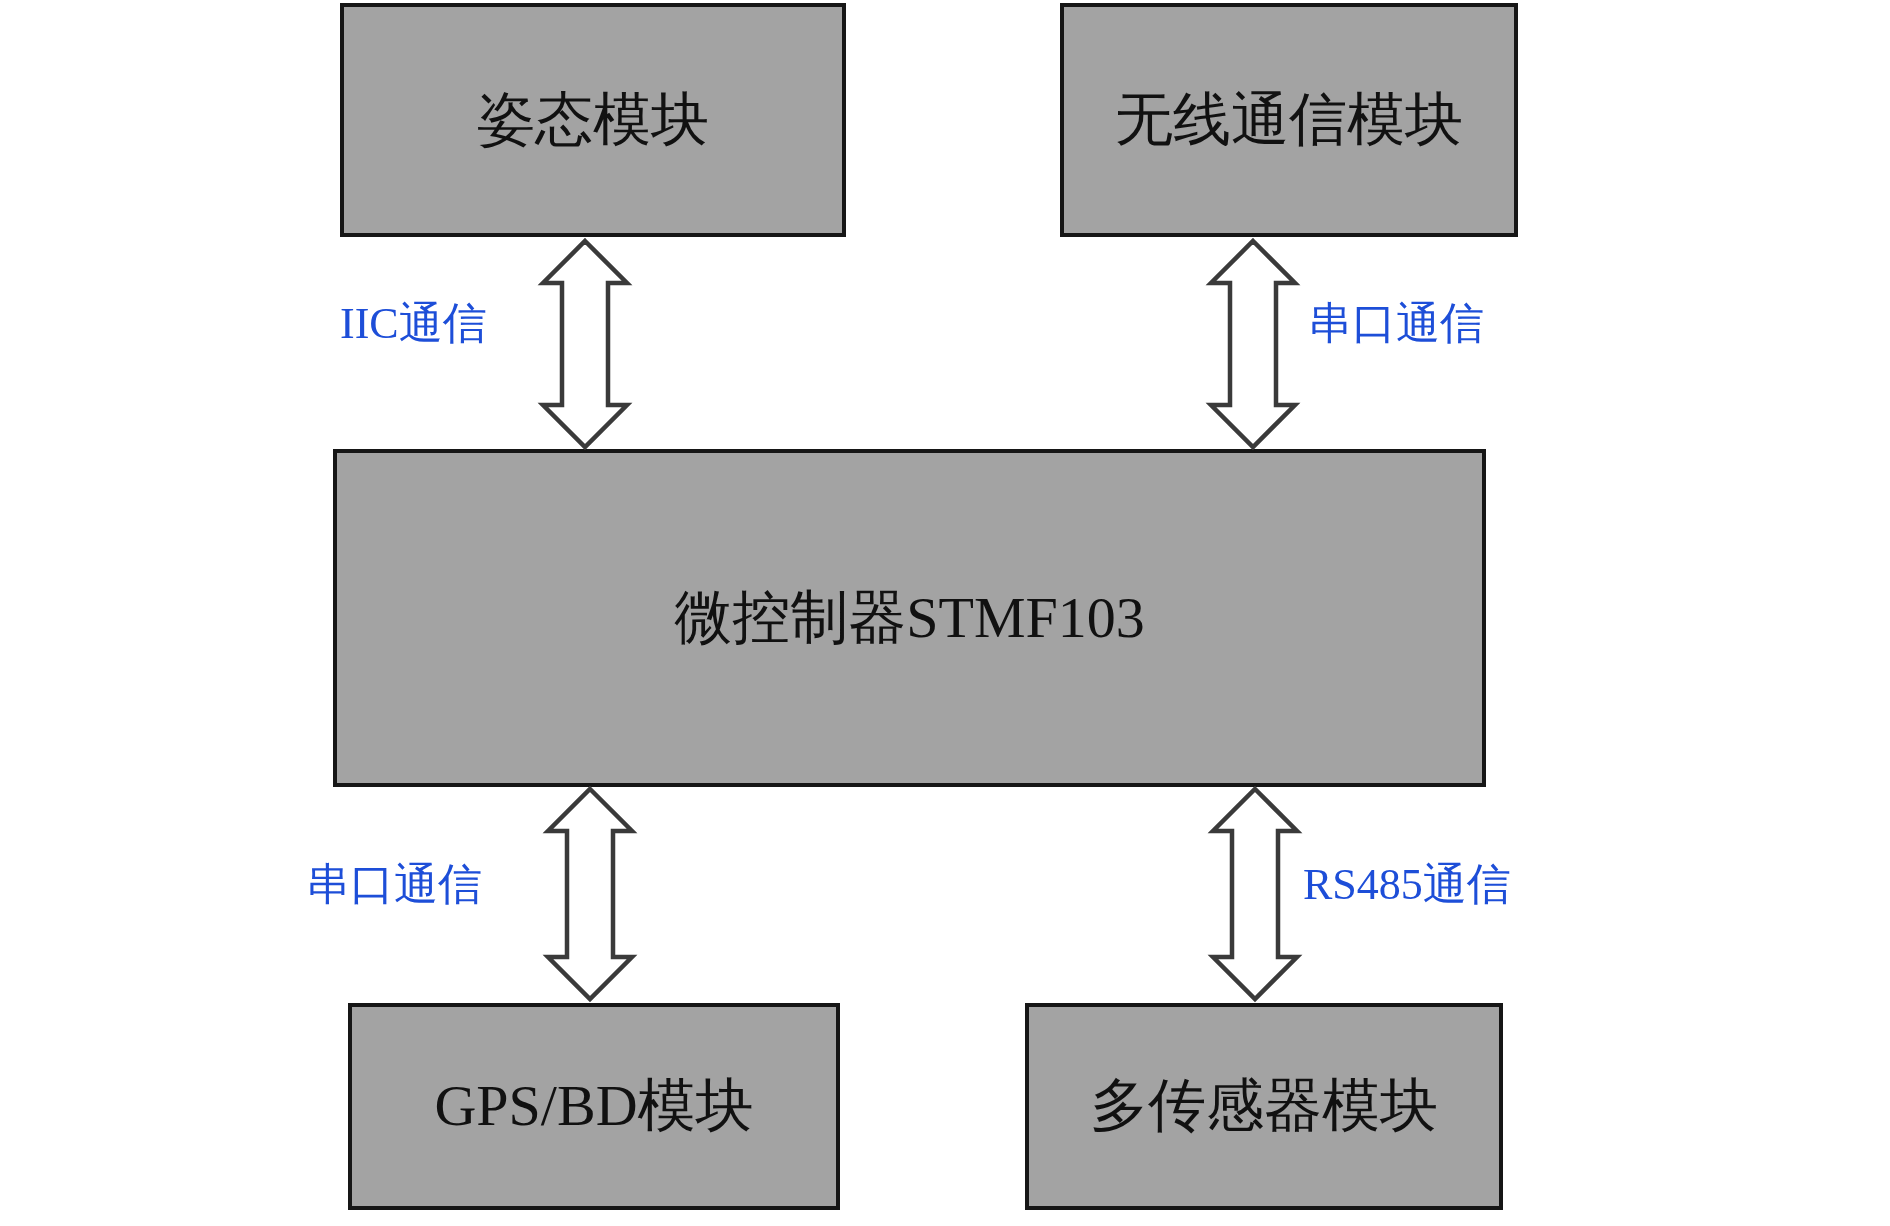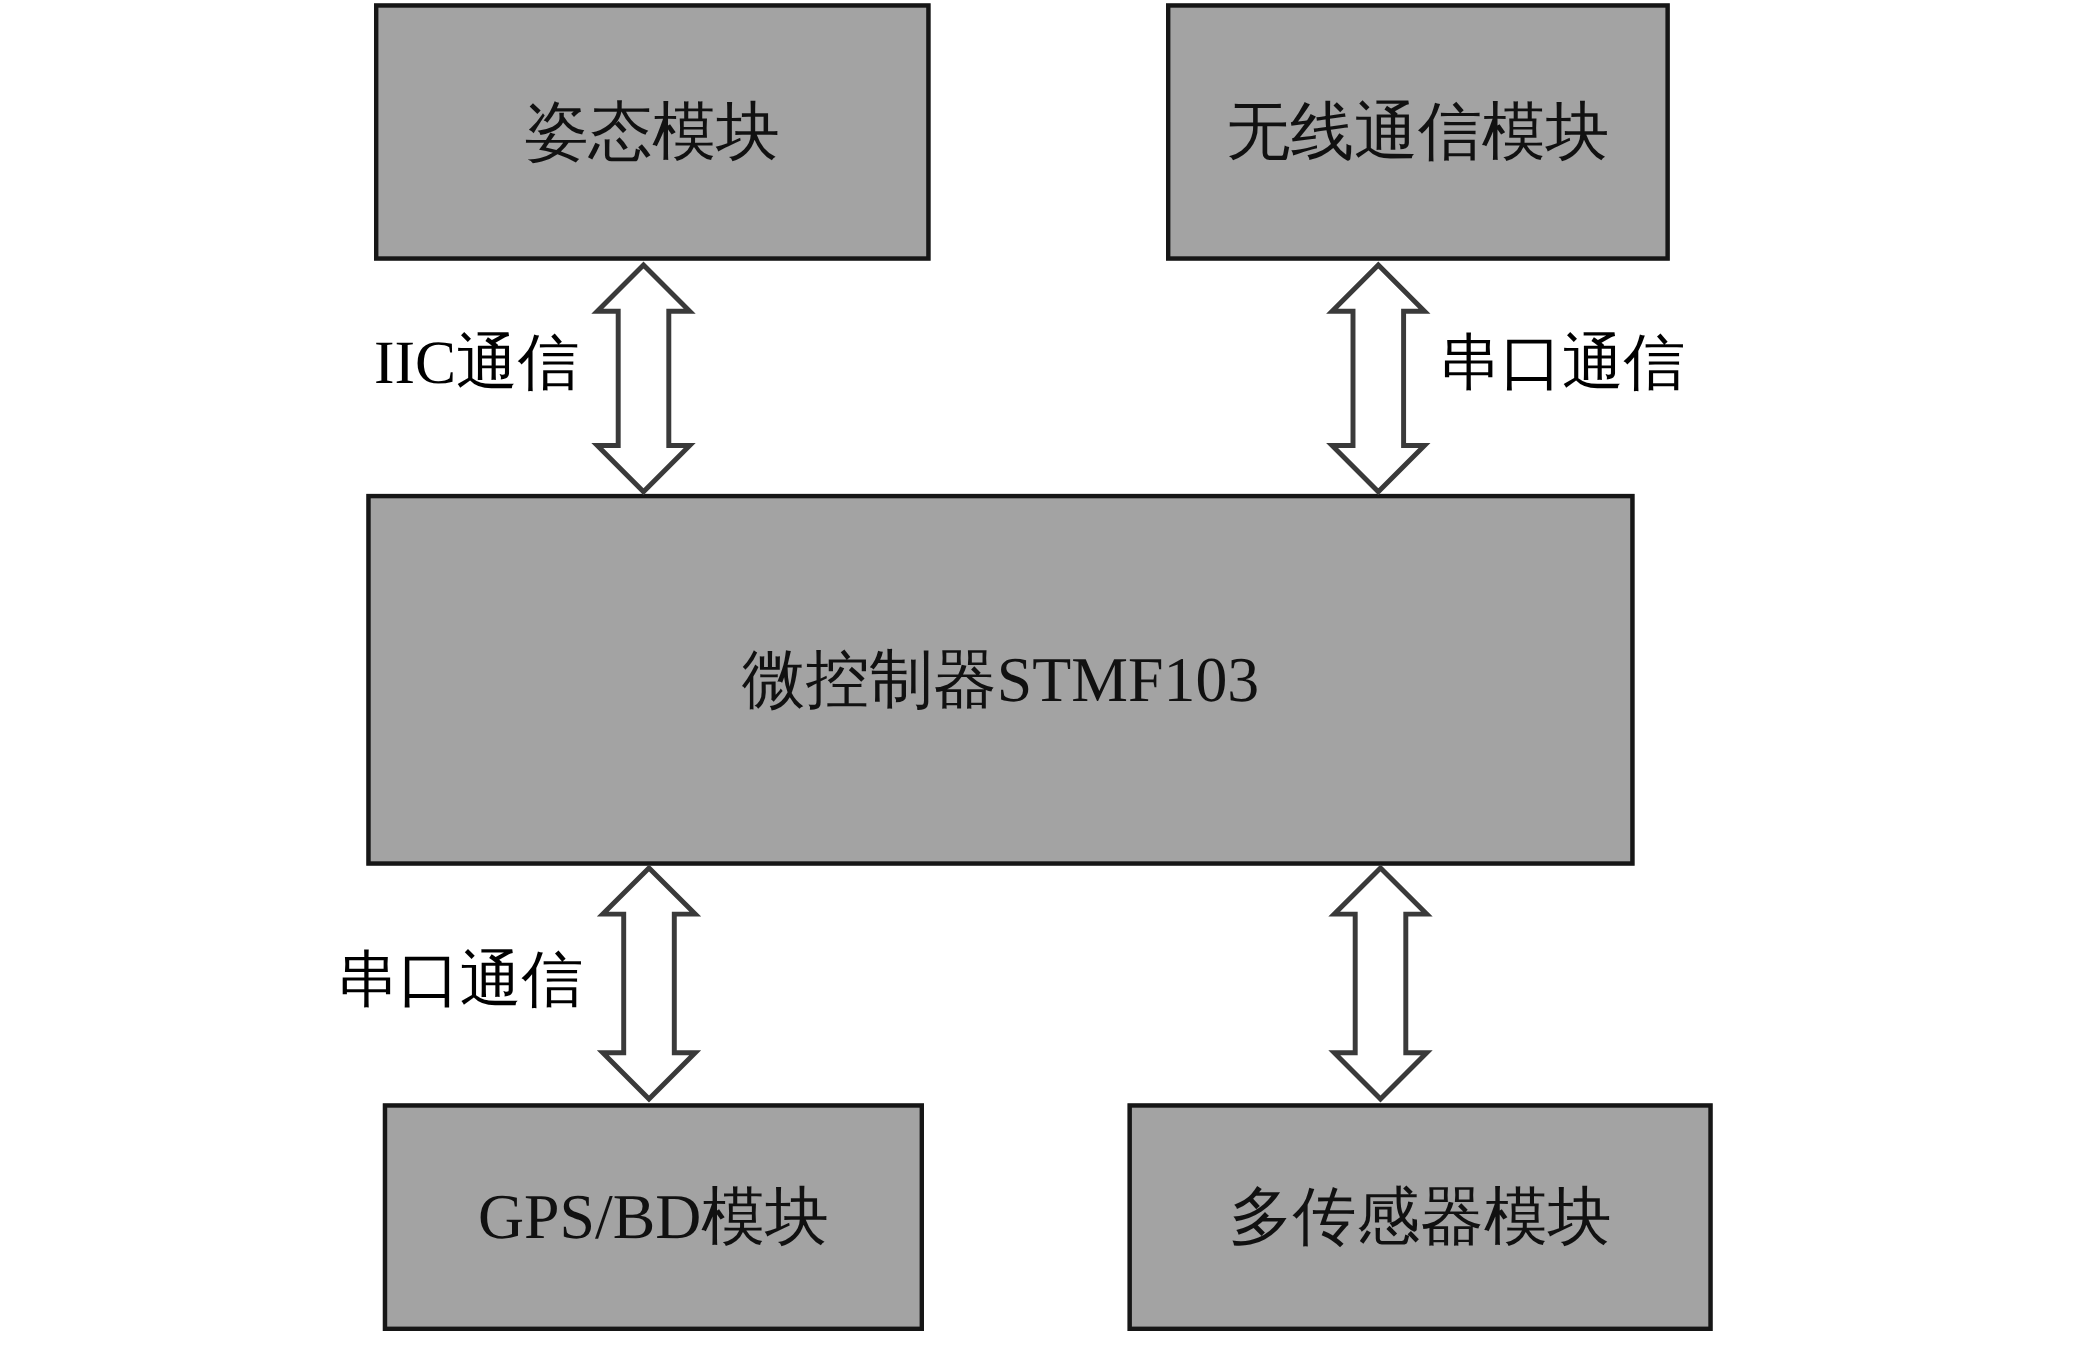--- a/index.html
+++ b/index.html
@@ -26,28 +26,28 @@
     font-size: 58px;
     line-height: 1.15;
     text-align: center;
     white-space: nowrap;
     box-sizing: border-box;
   }
   #box-attitude  { left: 340px;  top: 3px;    width: 506px;  height: 234px; }
   #box-wireless  { left: 1028px; top: 3px;    width: 458px;  height: 234px; margin-left: 32px; }
   #box-mcu       { left: 333px;  top: 449px;  width: 1153px; height: 338px; }
   #box-gps       { left: 348px;  top: 1003px; width: 492px;  height: 207px; }
-  #box-sensors   { left: 1025px; top: 1003px; width: 532px;  height: 207px; }
+  #box-sensors   { left: 1025px; top: 1003px; width: 478px;  height: 207px; }
 
   .conn-label {
     position: absolute;
-    font-size: 56px;
+    font-size: 44px;
     line-height: 1.1;
     white-space: nowrap;
-    color: #000000;
+    color: #1d4ed8;
     font-family: Liberation Serif, serif;
   }
   #label-iic           { left: 340px;  top: 300px; }
   #label-serial-top    { left: 1308px; top: 300px; }
   #label-serial-bottom { left: 306px;  top: 861px; }
   #label-rs485         { left: 1303px; top: 861px; }
 
   .arrow {
     position: absolute;
     width: 100px;
@@ -94,14 +94,15 @@
   <svg class="arrow" id="arrow-mcu-sensors" viewBox="0 0 100 218" xmlns="http://www.w3.org/2000/svg">
     <path d="M50 4 L92 46 L73 46 L73 172 L92 172 L50 214 L8 172 L27 172 L27 46 L8 46 Z"></path>
   </svg>
 
   <div class="conn-label" id="label-iic">IIC通信</div>
 
   <div class="conn-label" id="label-serial-top">串口通信</div>
 
   <div class="conn-label" id="label-serial-bottom">串口通信</div>
 
+  <div class="conn-label" id="label-rs485">RS485通信</div>
 
 </div>
 
 </body></html>

